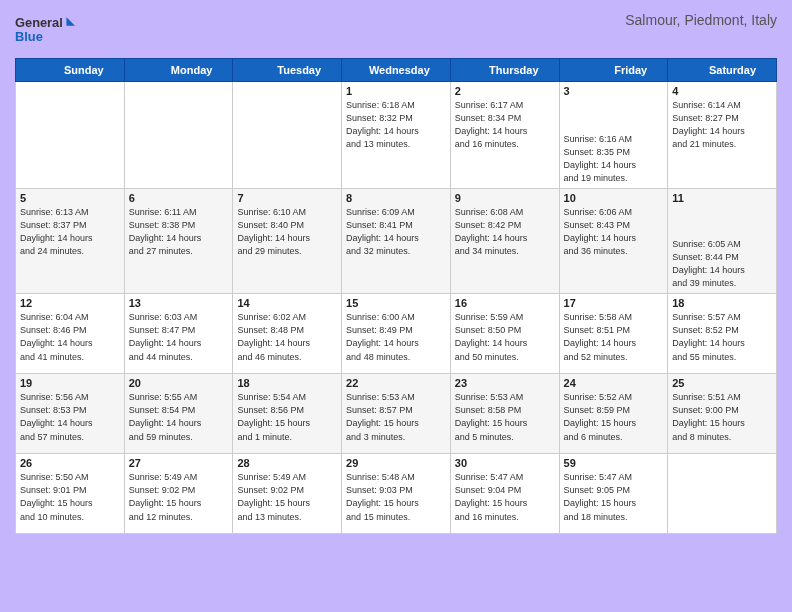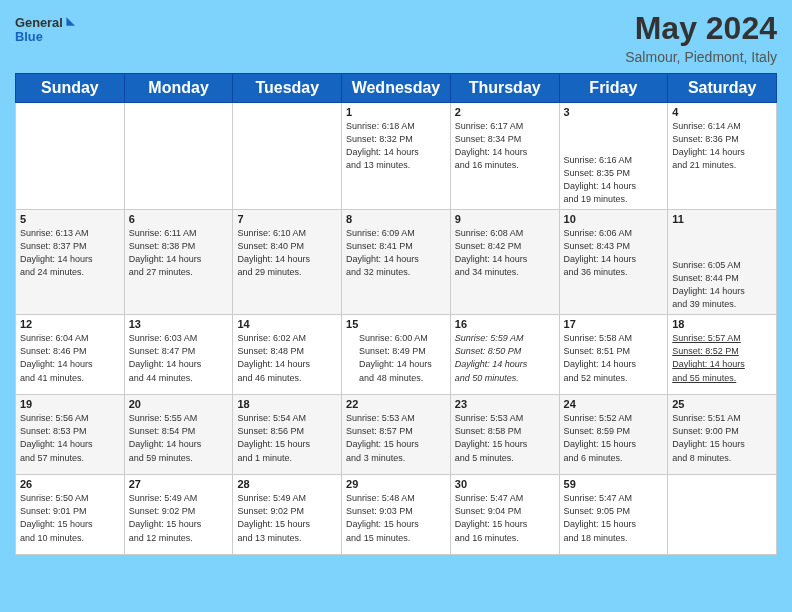--- a/index.html
+++ b/index.html
@@ -7,21 +7,21 @@
       font-family: Arial, sans-serif;
       background: #fff;
       width: 792px;
       height: 612px;
       overflow: hidden;
     }
     .page {
       width: 792px;
       min-height: 612px;
       padding: 10px 15px 10px 15px;
-      background: #7dd3fc;
+      background: #c4b5fd;
     }
     .header {
       display: flex;
       justify-content: space-between;
       align-items: flex-start;
       margin-bottom: 8px;
     }
     .logo {
       display: flex;
       align-items: center;
@@ -41,23 +41,23 @@
       margin-top: 2px;
     }
     .calendar {
       width: 100%;
       border-collapse: collapse;
       font-size: 9.5px;
     }
     .calendar thead tr th {
       background: #1565c0;
       color: #fff;
-      padding: 5px 0;
-      text-align: center;
-      font-size: 16px;
+      padding: 5px 20px;
+      text-align: right;
+      font-size: 11px;
       font-weight: bold;
       border: 1px solid #0d47a1;
     }
     .calendar tbody tr td {
       border: 1px solid #ccc;
       vertical-align: top;
       padding: 3px 4px;
       width: calc(100% / 7);
       height: 80px;
       background: #fff;
@@ -86,21 +86,20 @@
 <div class="page">
   <div class="header">
     <div class="logo">
     <svg width="60" height="40" viewBox="0 0 70 42" xmlns="http://www.w3.org/2000/svg">
       <text x="0" y="18" font-size="15" font-weight="bold" fill="#333" font-family="Arial">General</text>
       <text x="0" y="34" font-size="15" font-weight="bold" fill="#1565c0" font-family="Arial">Blue</text>
       <polygon points="60,6 70,16 60,16" fill="#1565c0"></polygon>
     </svg>
   </div>
     <div class="title-block">
-      <div class="month-title">May 2024</div>
       <div class="location">Salmour, Piedmont, Italy</div>
     </div>
   </div>
 
   <table class="calendar">
     <thead>
       <tr>
       <th>Sunday</th>
           <th>Monday</th>
           <th>Tuesday</th>
@@ -132,21 +131,21 @@
           <td>
             <div class="day-number">3</div>
             <div class="day-info" style="white-space: pre-line; margin-top: 36px;">Sunrise: 6:16 AM
 Sunset: 8:35 PM
 Daylight: 14 hours
 and 19 minutes.</div>
           </td>
           <td>
             <div class="day-number">4</div>
             <div class="day-info" style="white-space: pre-line;">Sunrise: 6:14 AM
-Sunset: 8:36 PM
+Sunset: 8:27 PM
 Daylight: 14 hours
 and 21 minutes.</div>
           </td>
         </tr>
         <tr>
           <td>
             <div class="day-number">5</div>
             <div class="day-info" style="white-space: pre-line;">Sunrise: 6:13 AM
 Sunset: 8:37 PM
 Daylight: 14 hours
@@ -212,42 +211,42 @@
           </td>
           <td>
             <div class="day-number">14</div>
             <div class="day-info" style="white-space: pre-line;">Sunrise: 6:02 AM
 Sunset: 8:48 PM
 Daylight: 14 hours
 and 46 minutes.</div>
           </td>
           <td>
             <div class="day-number">15</div>
-            <div class="day-info" style="white-space: pre-line; margin-left: 13px;">Sunrise: 6:00 AM
+            <div class="day-info" style="white-space: pre-line;">Sunrise: 6:00 AM
 Sunset: 8:49 PM
 Daylight: 14 hours
 and 48 minutes.</div>
           </td>
           <td>
             <div class="day-number">16</div>
-            <div class="day-info" style="white-space: pre-line; font-style: italic;">Sunrise: 5:59 AM
+            <div class="day-info" style="white-space: pre-line;">Sunrise: 5:59 AM
 Sunset: 8:50 PM
 Daylight: 14 hours
 and 50 minutes.</div>
           </td>
           <td>
             <div class="day-number">17</div>
             <div class="day-info" style="white-space: pre-line;">Sunrise: 5:58 AM
 Sunset: 8:51 PM
 Daylight: 14 hours
 and 52 minutes.</div>
           </td>
           <td>
             <div class="day-number">18</div>
-            <div class="day-info" style="white-space: pre-line; text-decoration: underline;">Sunrise: 5:57 AM
+            <div class="day-info" style="white-space: pre-line;">Sunrise: 5:57 AM
 Sunset: 8:52 PM
 Daylight: 14 hours
 and 55 minutes.</div>
           </td>
         </tr>
         <tr>
           <td>
             <div class="day-number">19</div>
             <div class="day-info" style="white-space: pre-line;">Sunrise: 5:56 AM
 Sunset: 8:53 PM

